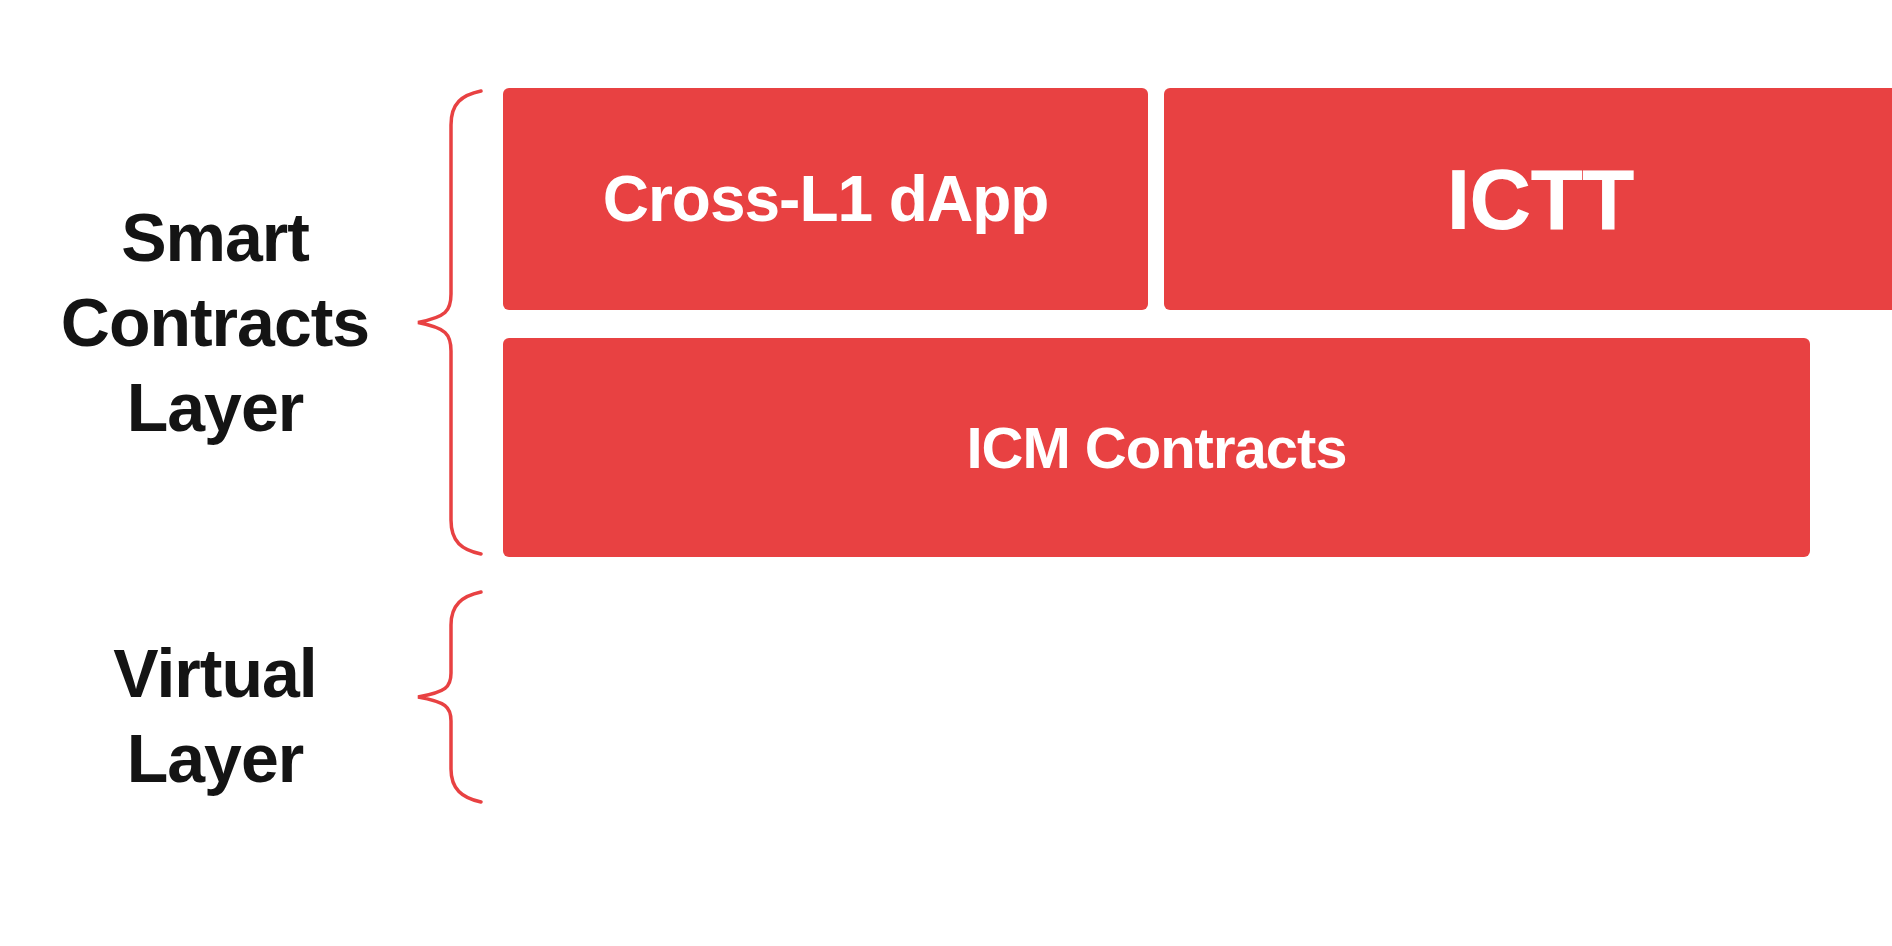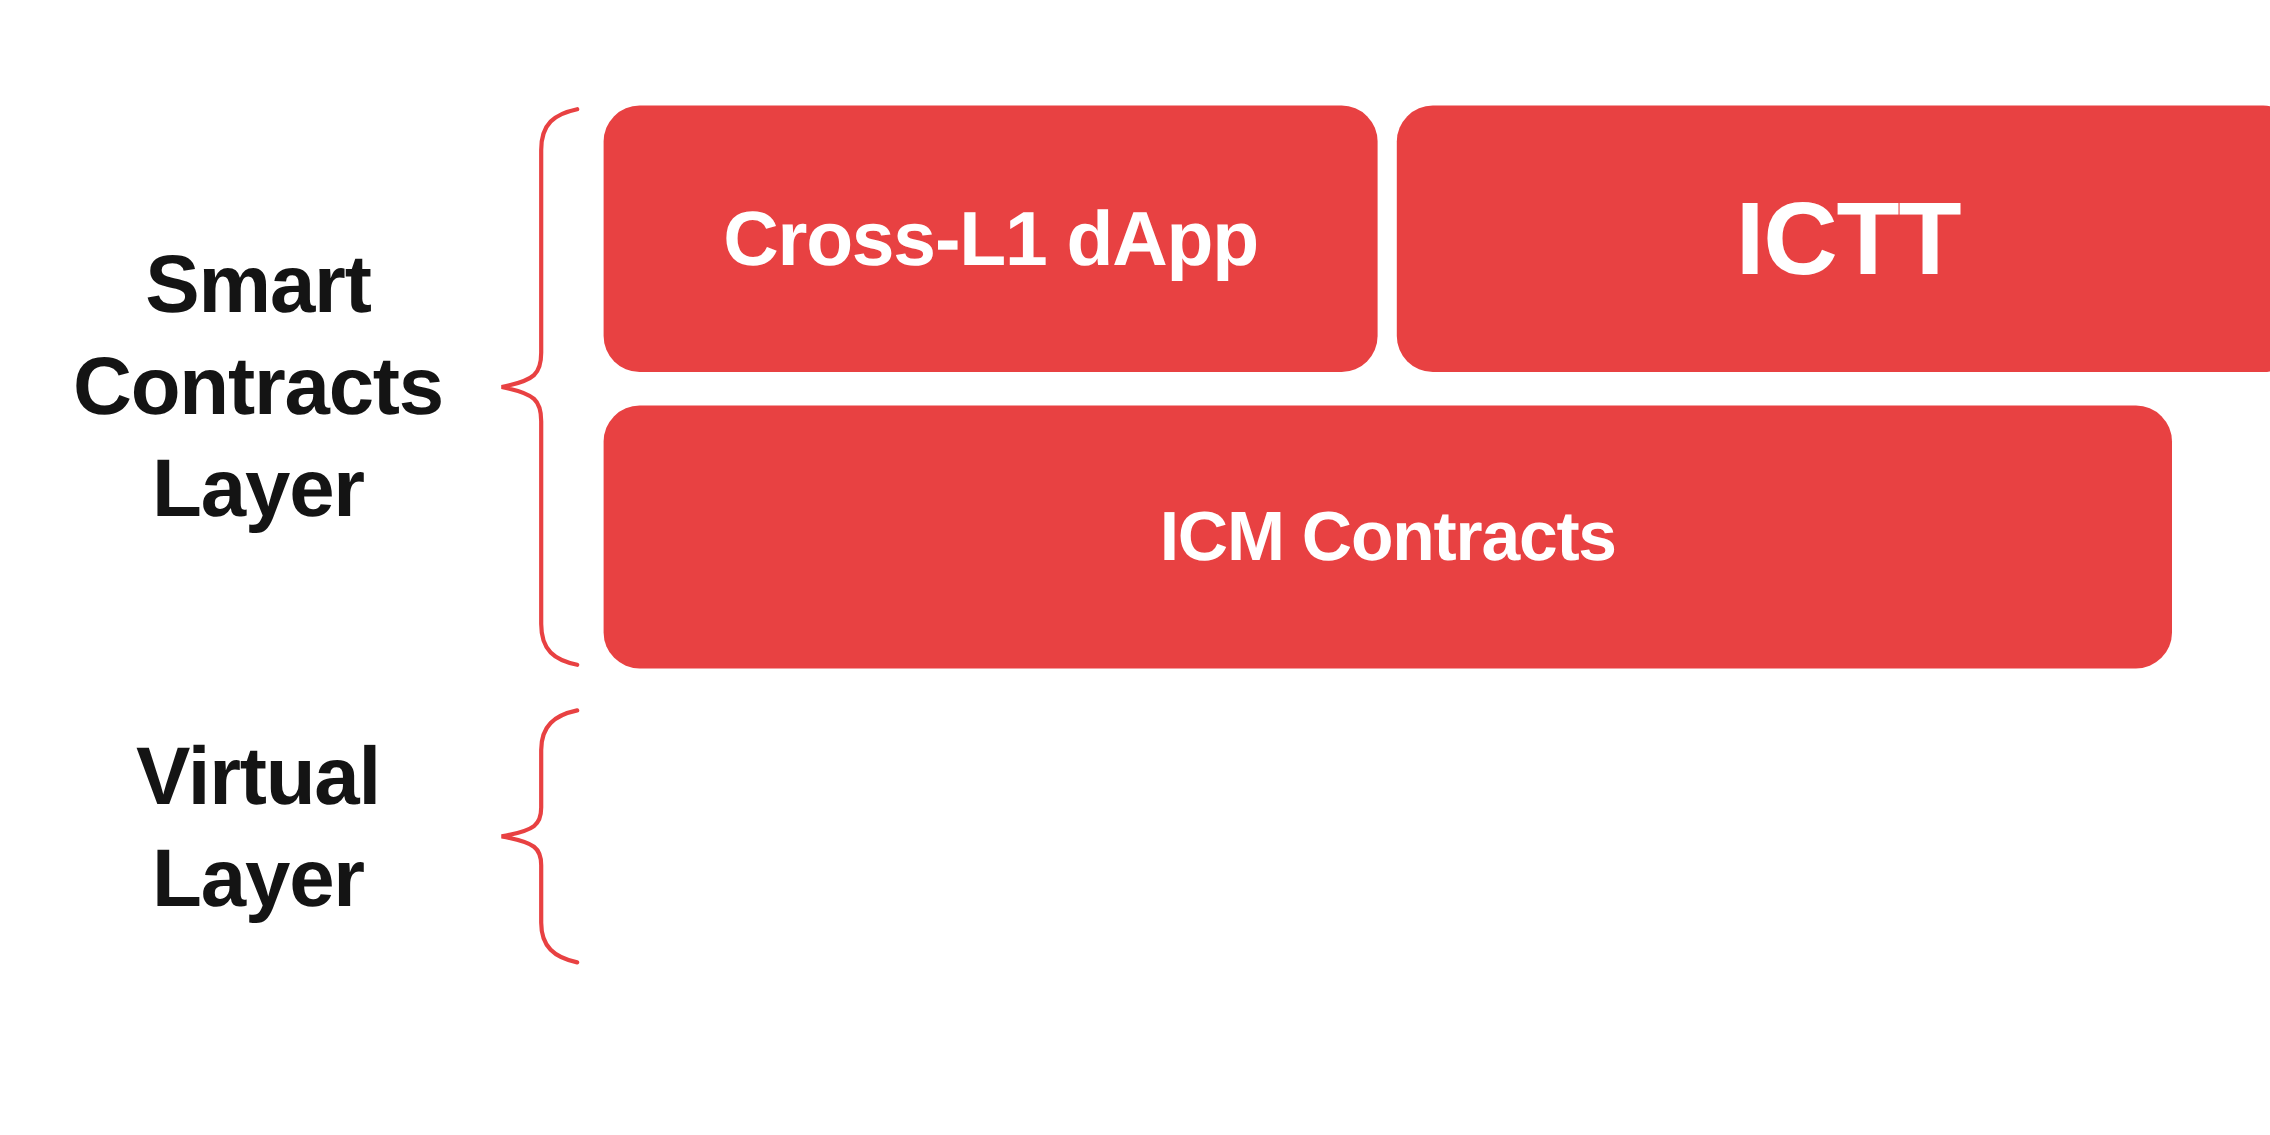--- a/index.html
+++ b/index.html
@@ -20,30 +20,30 @@
     position:absolute;
     display:flex;flex-direction:column;justify-content:center;
     text-align:center;
     font-weight:700;
     font-size:68px;line-height:85px;
     letter-spacing:-1px;
     color:var(--label-color);
     white-space:nowrap;
   }
   .label-smart{left:20px;top:88px;width:390px;height:469px;}
-  .label-vm{left:20px;top:582px;width:390px;height:216px;text-align:center;}
+  .label-vm{left:20px;top:608px;width:390px;height:216px;text-align:center;}
   .brace{position:absolute;}
   .brace path{fill:none;stroke:var(--red);stroke-width:3.5;stroke-linecap:round;}
   .brace-1{left:405px;top:88px;width:80px;height:469px;}
   .brace-2{left:405px;top:589px;width:80px;height:216px;}
   .box{
     position:absolute;
     display:flex;align-items:center;justify-content:center;
     background:var(--red);
-    border-radius:30px;
+    border-radius:6px;
     color:var(--box-text);
     font-weight:700;
     letter-spacing:-1px;
     white-space:nowrap;
   }
   .box-cross   {left:503px; top:88px;  width:645px;  height:222px; font-size:64px;}
   .box-ictt    {left:1164px;top:88px;  width:752px;  height:222px; font-size:86px;}
   .box-icm-c   {left:503px; top:338px; width:1307px; height:219px; font-size:58px;}
   .box-icm     {left:503px; top:588px; width:1307px; height:220px; font-size:86px;}
 </style>

